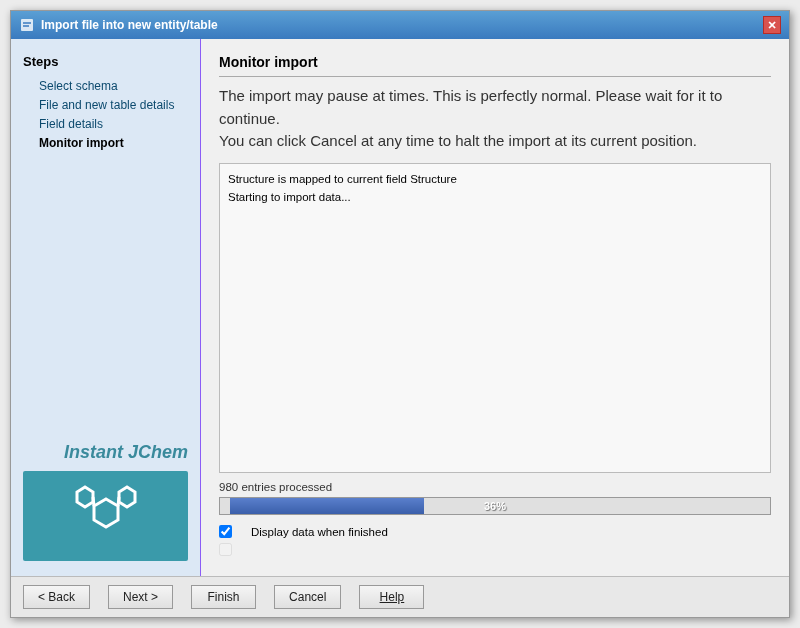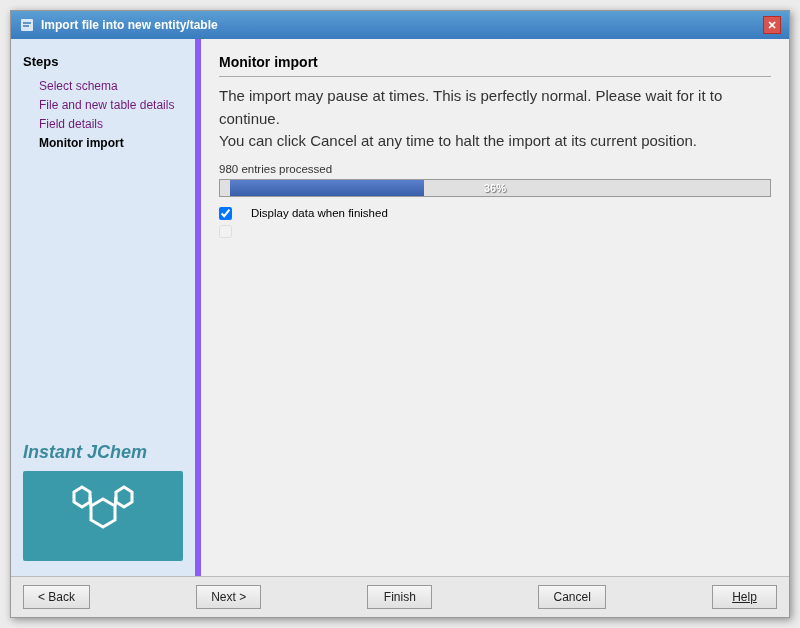--- a/index.html
+++ b/index.html
@@ -61,47 +61,47 @@
     }
     .main-content {
       display: flex;
       flex: 1;
       overflow: hidden;
     }
     .sidebar {
       width: 190px;
       background: #dce8f5;
       padding: 15px 12px;
-      border-right: 6px solid #8b5cf6;
+      border-right: 1px solid #8b5cf6;
       flex-shrink: 0;
       display: flex;
       flex-direction: column;
     }
     .sidebar-title {
       font-weight: bold;
       font-size: 13px;
       margin-bottom: 10px;
       color: #000;
     }
     .steps-list {
       list-style: none;
       padding: 0;
     }
     .steps-list li {
       margin-bottom: 5px;
-      color: #701a75;
+      color: #0c4a6e;
       font-size: 12px;
     }
     .steps-list li.active {
       font-weight: bold;
       color: #000;
     }
     .sidebar-logo {
       margin-top: auto;
-      text-align: left;
+      text-align: right;
     }
     .logo-text {
       color: #3a8a9c;
       font-size: 18px;
       font-style: italic;
       font-weight: bold;
       margin-bottom: 8px;
     }
     .logo-icon-area {
       background: #3a9aaa;
@@ -188,21 +188,21 @@
     }
     .checkbox-row input[type="checkbox"]:disabled {
       opacity: 0.5;
     }
     .footer {
       background: #e8e8e8;
       border-top: 1px solid #bbb;
       padding: 8px 12px;
       display: flex;
       align-items: center;
-      justify-content: space-between;
+      justify-content: flex-start;
       gap: 18px;
       flex-shrink: 0;
     }
     .btn {
       padding: 4px 14px;
       font-size: 12px;
       border: 1px solid #999;
       background: linear-gradient(to bottom, #f5f5f5, #e0e0e0);
       cursor: pointer;
       min-width: 65px;
@@ -267,20 +267,24 @@
         </div>
       </div>
     </div>
 
     <div class="right-panel">
       <div class="panel-title">Monitor import</div>
       <div class="info-text">
         <span>The import may pause at times. This is perfectly normal. Please wait for it to continue.</span><br>
         <span>You can click Cancel at any time to halt the import at its current position.</span>
       </div>
+      <div class="log-area">
+        <div>Structure is mapped to current field Structure</div>
+        <div>Starting to import data...</div>
+      </div>
       <div class="entries-text">980 entries processed</div>
       <div class="progress-bar-container">
         <div class="progress-bar-fill" style="width: 36%;"></div>
         <span class="progress-label">36%</span>
       </div>
       <div class="checkbox-row">
         <input type="checkbox" id="cb1" checked="" style="">
         <label for="cb1">Display data when finished</label>
       </div>
       <div class="checkbox-row disabled">

